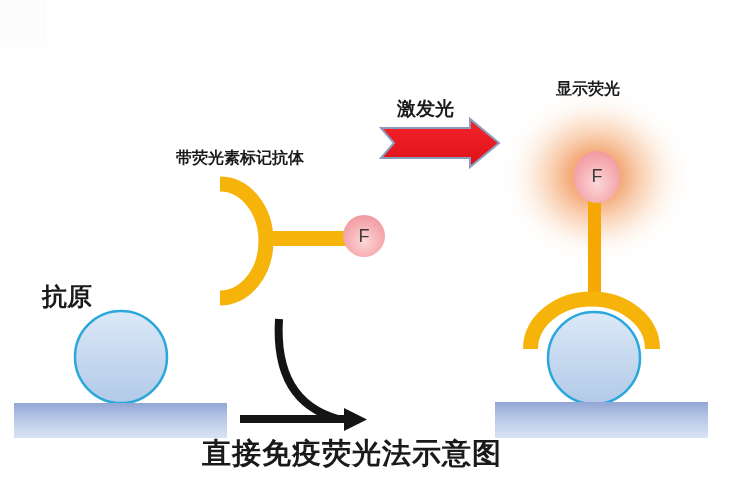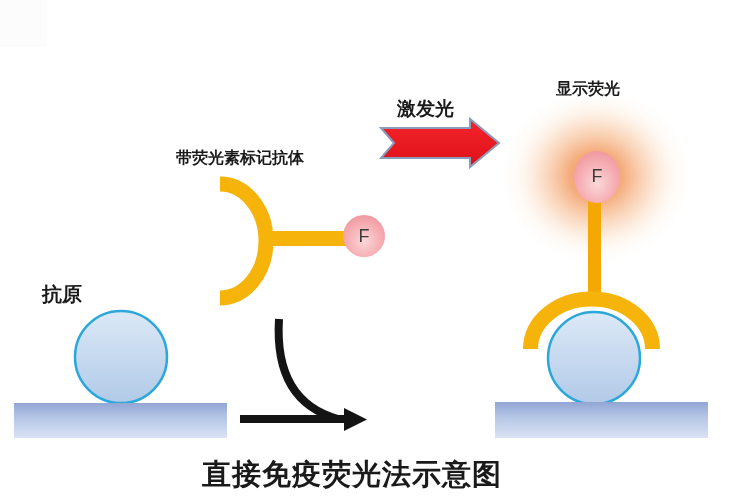--- a/index.html
+++ b/index.html
@@ -24,21 +24,21 @@
     font-family:"Liberation Sans",sans-serif;
     font-weight:400;
     font-size:18px;
     color:#3a3a3a;
     width:30px;
     text-align:center;
     line-height:1;
   }
   .diagram-title{
     position:absolute;
-    left:117px;top:455px;width:470px;
+    left:117px;top:434px;width:470px;
     text-align:center;
     font-family:"Liberation Sans",sans-serif;
     font-weight:700;
     font-size:29px;
     letter-spacing:1px;
     color:var(--text,#111111);
   }
 </style>
 </head>
 <body>
@@ -105,21 +105,21 @@
       <ellipse cx="597" cy="177" rx="23" ry="26" fill="url(#pinkGrad)"></ellipse>
     </g>
   </svg>
 
   <div class="label" style="left:176px;top:140px;font-size:16px;margin-top:9px;">带荧光素标记抗体</div>
 
   <div class="label" style="left:397px;top:99px;font-size:19px;">激发光</div>
 
   <div class="label" style="left:556px;top:80px;font-size:16px;">显示荧光</div>
 
-  <div class="label" style="left:42px;top:283px;font-size:20px;">抗原</div>
+  <div class="label" style="left:42px;top:283px;font-size:25px;">抗原</div>
 
   <div class="f-label" style="left:349px;top:227px;">F</div>
 
   <div class="f-label" style="left:582px;top:167px;">F</div>
 
   <div class="diagram-title">直接免疫荧光法示意图</div>
 
 </div>
 
 </body></html>

